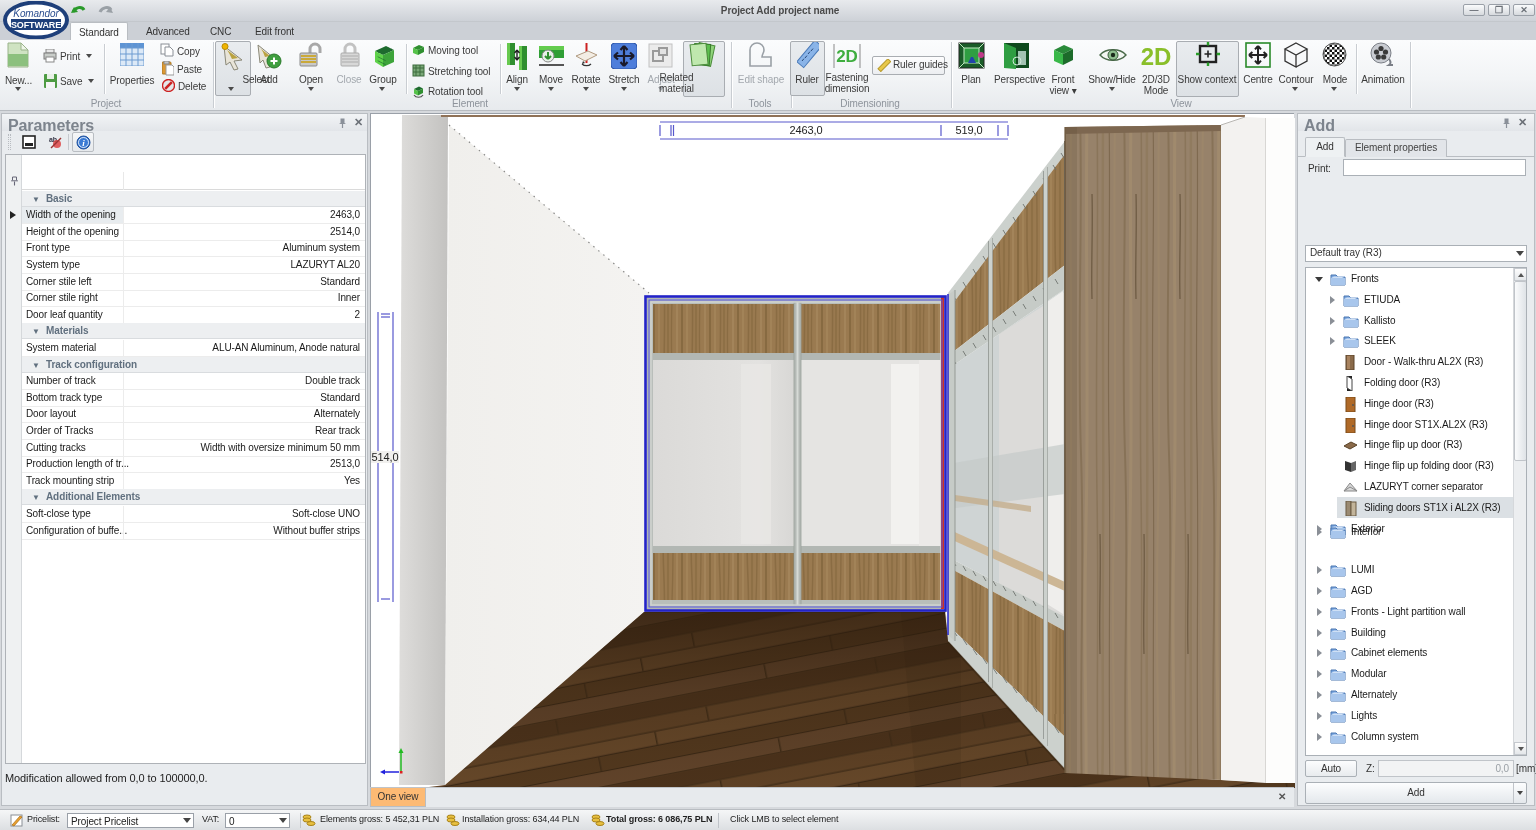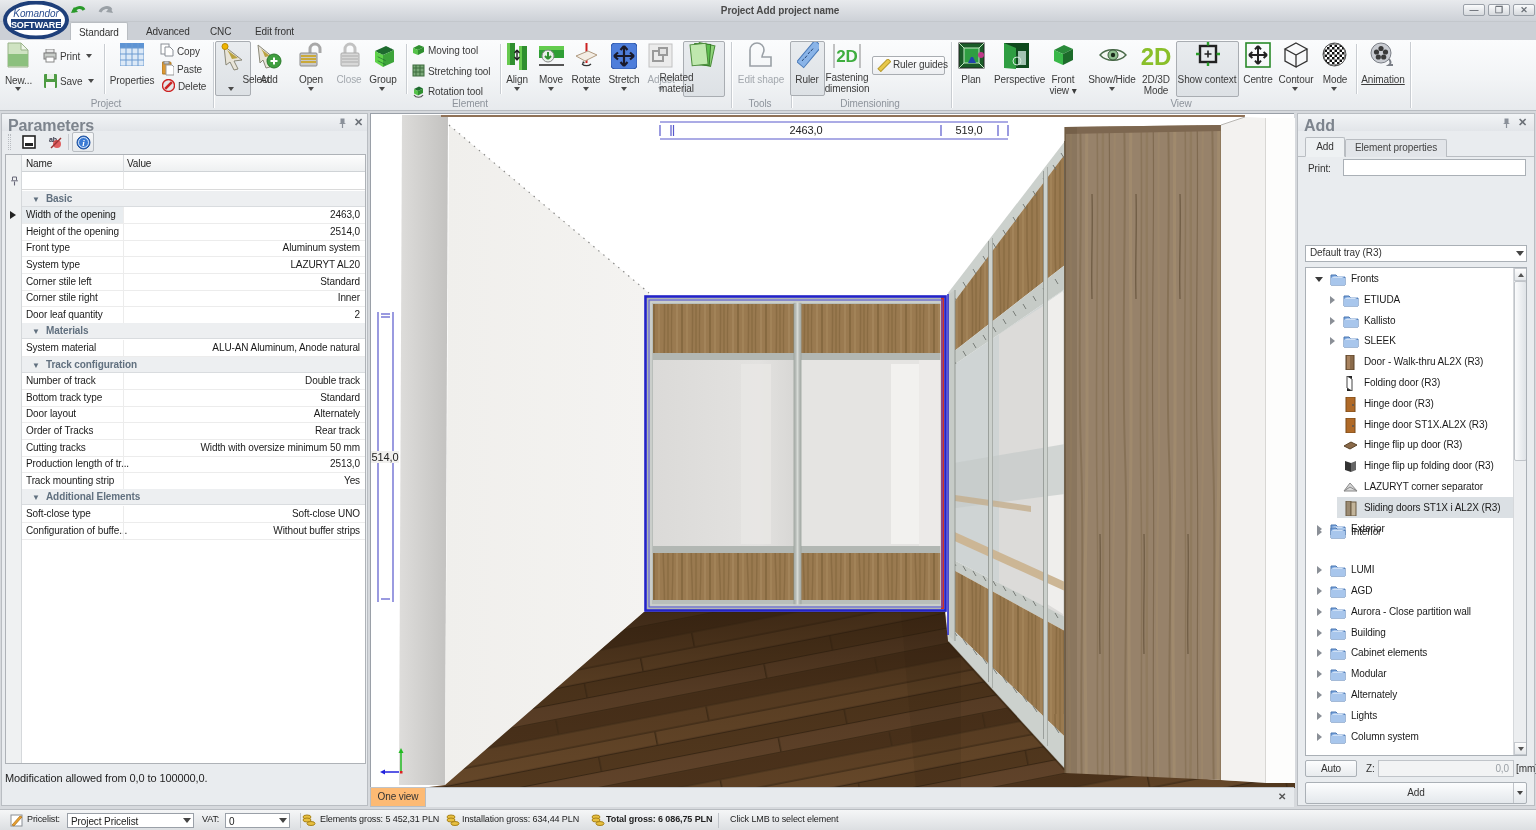--- a/index.html
+++ b/index.html
@@ -336,21 +336,21 @@
   <div class="dropar" style="left:1331px; top:47px;"></div>
   <svg class="abs" style="left:1369px; top:2px;" width="26" height="27" viewBox="0 0 26 27">
     <circle cx="12" cy="11" r="10" fill="#c9ccd2" stroke="#7a7e86"></circle>
     <circle cx="12" cy="6.5" r="2.6" fill="#3a3a3a"></circle>
       <circle cx="7.5" cy="10" r="2.6" fill="#3a3a3a"></circle>
       <circle cx="16.5" cy="10" r="2.6" fill="#3a3a3a"></circle>
       <circle cx="9.3" cy="15" r="2.6" fill="#3a3a3a"></circle>
       <circle cx="14.7" cy="15" r="2.6" fill="#3a3a3a"></circle>
     <path d="M20 17 q3 4 0 6 h4" fill="none" stroke="#7a7e86" stroke-width="2"></path>
   </svg>
-  <div class="biglabel" style="left:1361px; top:34px; width:44px;text-decoration:underline;">Animation</div>
+  <div class="biglabel" style="left:1361px; top:34px; width:44px;">Animation</div>
 </div>
 
 <div class="panel" id="leftpanel" style="left:1px; top:113px; width:367px; height:693px;">
   <div class="ptitle">Parameters</div>
   <svg class="abs" style="left:336px; top:4px;" width="9" height="11" viewBox="0 0 9 11">
       <path d="M2.5 0.5 h4 v4.5 l1.5 1 h-7 l1.5 -1 z" fill="#8a9099"></path>
       <line x1="4.5" y1="6" x2="4.5" y2="10" stroke="#8a9099" stroke-width="1.2"></line>
     </svg>
   <div class="pctrl" style="left:352px; top:2px; font-weight:bold;">✕</div>
 
@@ -371,25 +371,20 @@
         <circle cx="7.5" cy="7.5" r="6.5" fill="#3a7ad4" stroke="#1d4d99"></circle>
           <circle cx="7.5" cy="7.5" r="5" fill="none" stroke="#fff" stroke-width="0.8"></circle>
         <text x="7.5" y="11" font-size="9" font-weight="bold" font-style="italic" fill="#fff" text-anchor="middle" font-family="Liberation Serif">i</text>
       </svg>
     </div>
   </div>
 
   <div id="lefttable">
     <div class="rowind"></div>
 
-    <div class="abs" style="left:16px; top:0; right:0; height:17px; background:linear-gradient(#fdfdfd,#eef0f1); border-bottom:1px solid #cfd3d6;">
-      <div class="abs" style="left:4px; top:3px; color:#222;">Name</div>
-      <div class="abs" style="left:105px; top:3px; color:#222;">Value</div>
-      <div class="abs" style="left:101px; top:0; width:1px; height:17px; background:#d8dbde;"></div>
-    </div>
 
     <div class="abs" style="left:16px; top:17px; right:0; height:18px; border-bottom:1px solid #dadada;">
       <div class="abs" style="left:101px; top:0; width:1px; height:18px; background:#e8e8e8;"></div>
     </div>
     <svg class="abs" style="left:4px; top:21px;" width="9" height="11" viewBox="0 0 9 11">
         <path d="M2.5 1 h4 v3 l1 0.8 h-6 l1 -0.8 z" fill="none" stroke="#667" stroke-width="1"></path>
         <line x1="4.5" y1="5.5" x2="4.5" y2="9.5" stroke="#667" stroke-width="1.1"></line>
       </svg>
     <div id="trows">
         <div class="tcat" style="top:36px;">
@@ -914,21 +909,21 @@
           </svg>
           <span style="position:absolute;left:44px;top:4px;white-space:nowrap;">AGD</span>
         </div>
         <div class="titem" style="top:334px;">
           <span style="position:absolute;left:10px;top:6px;width:0;height:0;border-top:4px solid transparent;border-bottom:4px solid transparent;border-left:5px solid #8a8f96;"></span>
           <svg style="position:absolute;left:23px;top:4px;" width="16" height="13" viewBox="0 0 16 13">
             <path d="M1 2 h5 l2 2 h7 v8 h-14 z" fill="#7aa7e0" stroke="#4a77b0"></path>
             <path d="M1 5 h14 v7 h-14 z" fill="#a8c6ec"></path>
             <path d="M1 5 l3 -1.5 h11 l-3 1.5 z" fill="#cfe0f5"></path>
           </svg>
-          <span style="position:absolute;left:44px;top:4px;white-space:nowrap;">Aurora - Close partition wall</span>
+          <span style="position:absolute;left:44px;top:4px;white-space:nowrap;">Fronts - Light partition wall</span>
         </div>
         <div class="titem" style="top:355px;">
           <span style="position:absolute;left:10px;top:6px;width:0;height:0;border-top:4px solid transparent;border-bottom:4px solid transparent;border-left:5px solid #8a8f96;"></span>
           <svg style="position:absolute;left:23px;top:4px;" width="16" height="13" viewBox="0 0 16 13">
             <path d="M1 2 h5 l2 2 h7 v8 h-14 z" fill="#7aa7e0" stroke="#4a77b0"></path>
             <path d="M1 5 h14 v7 h-14 z" fill="#a8c6ec"></path>
             <path d="M1 5 l3 -1.5 h11 l-3 1.5 z" fill="#cfe0f5"></path>
           </svg>
           <span style="position:absolute;left:44px;top:4px;white-space:nowrap;">Building</span>
         </div>

